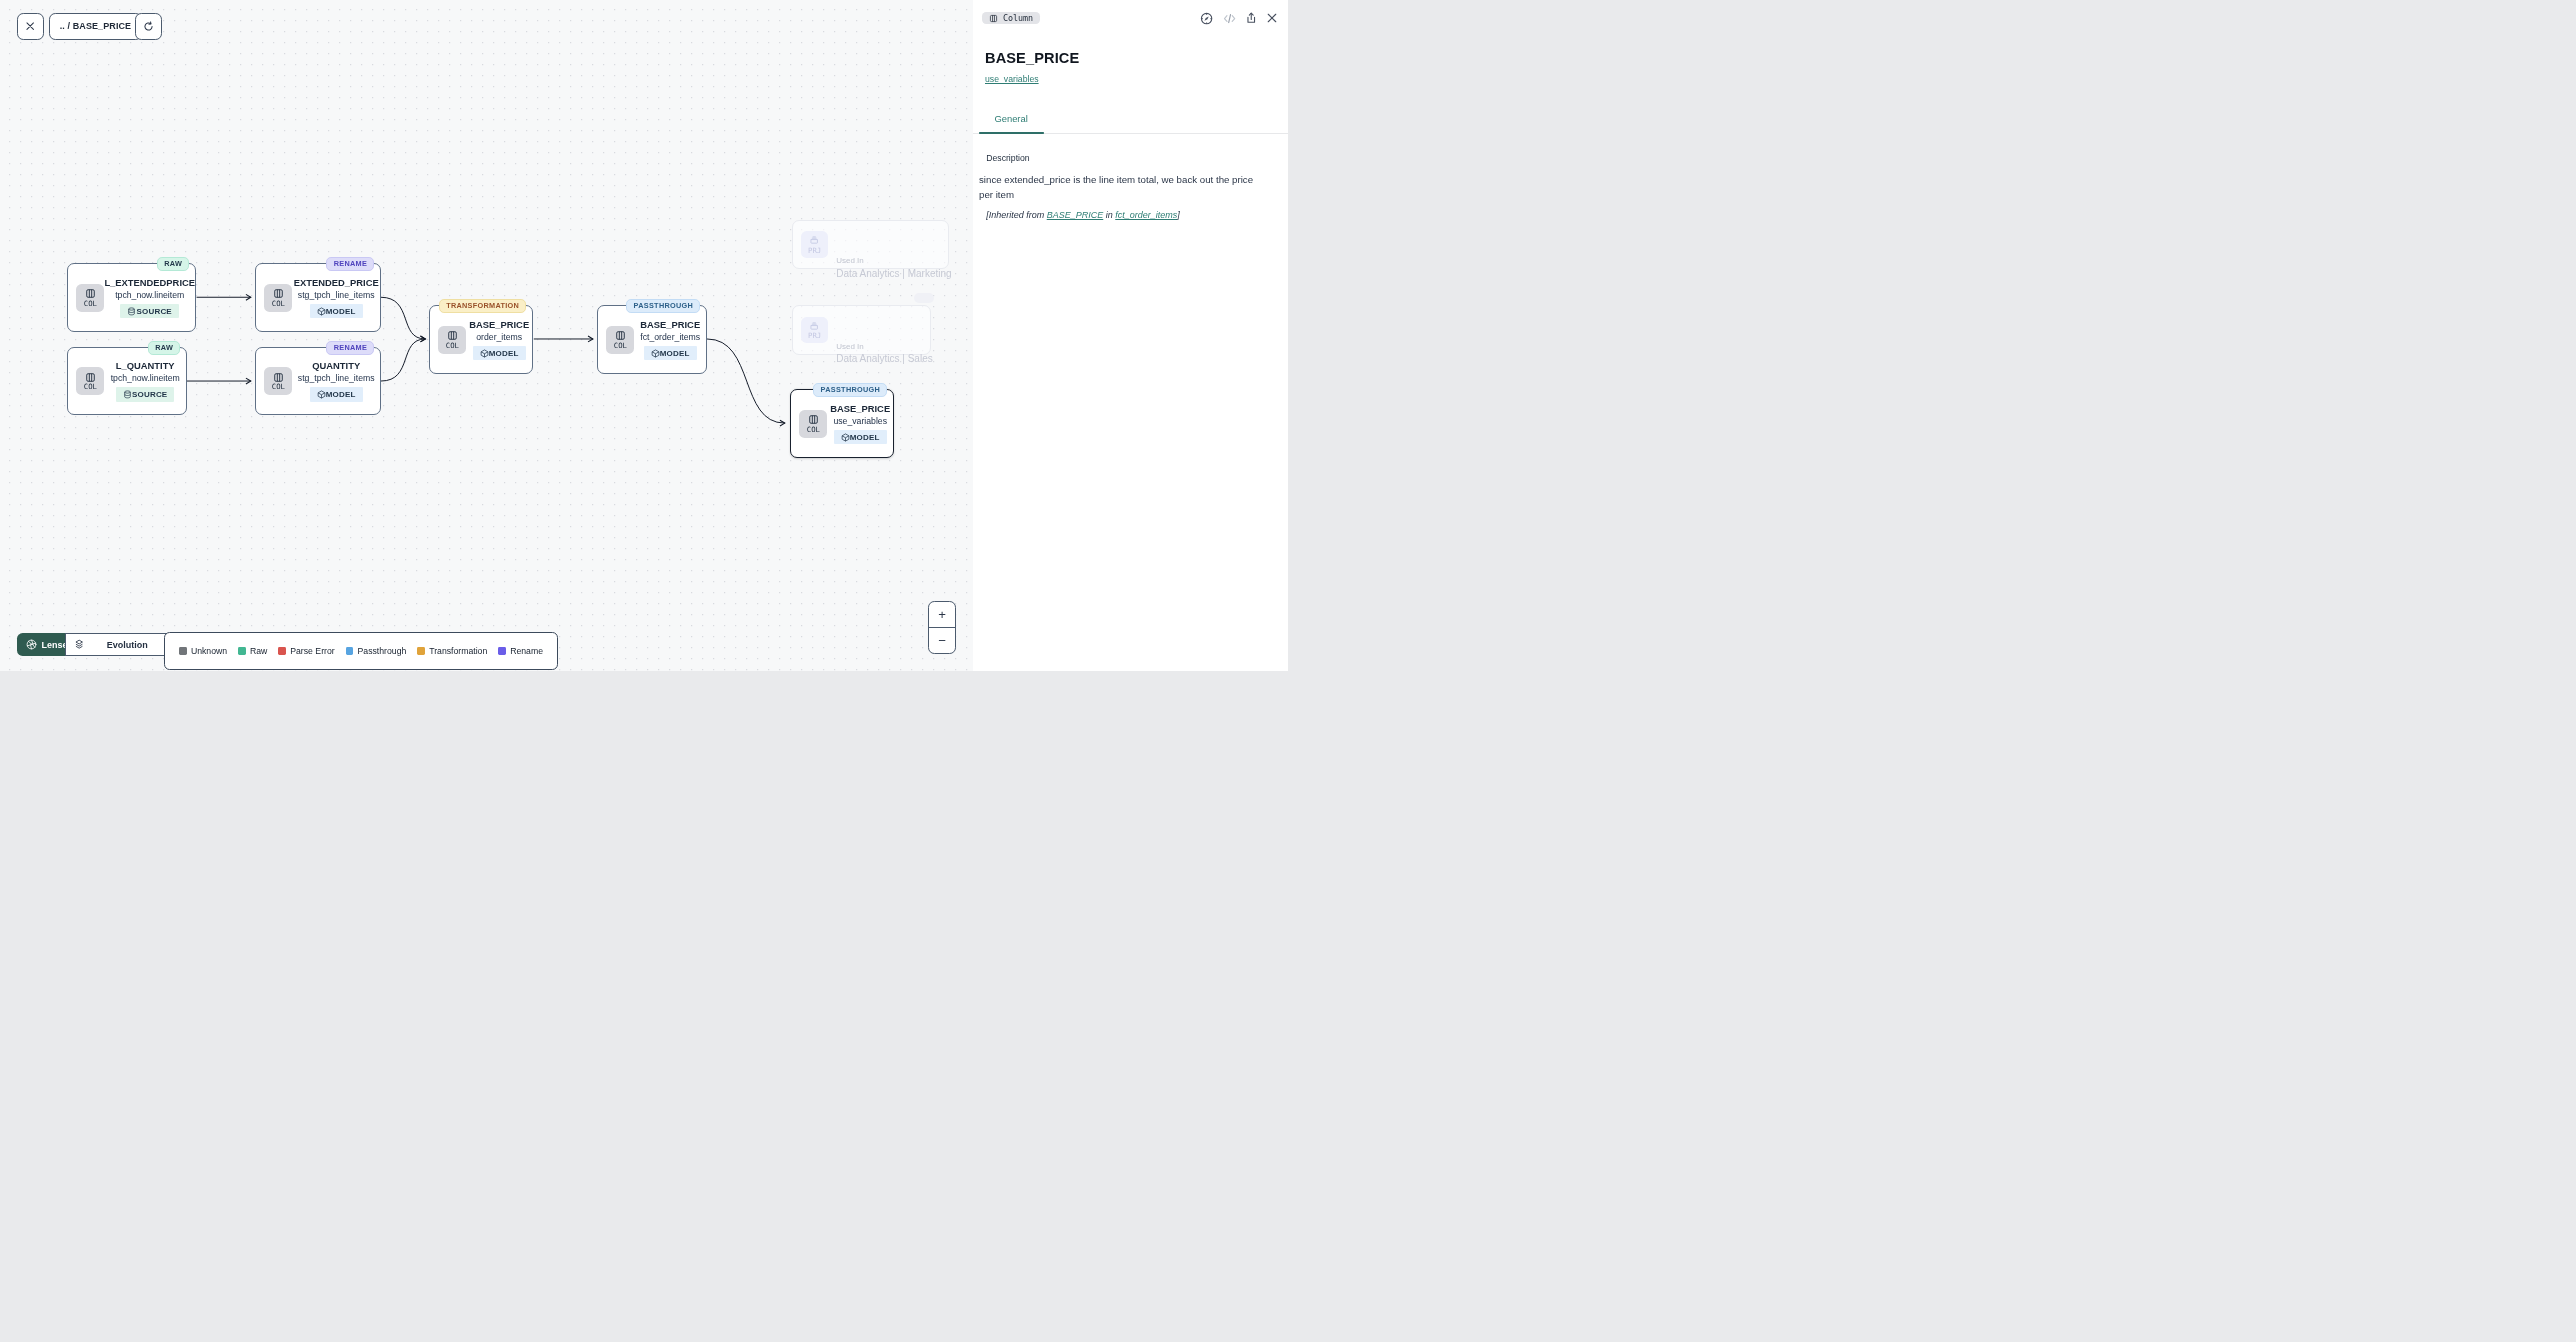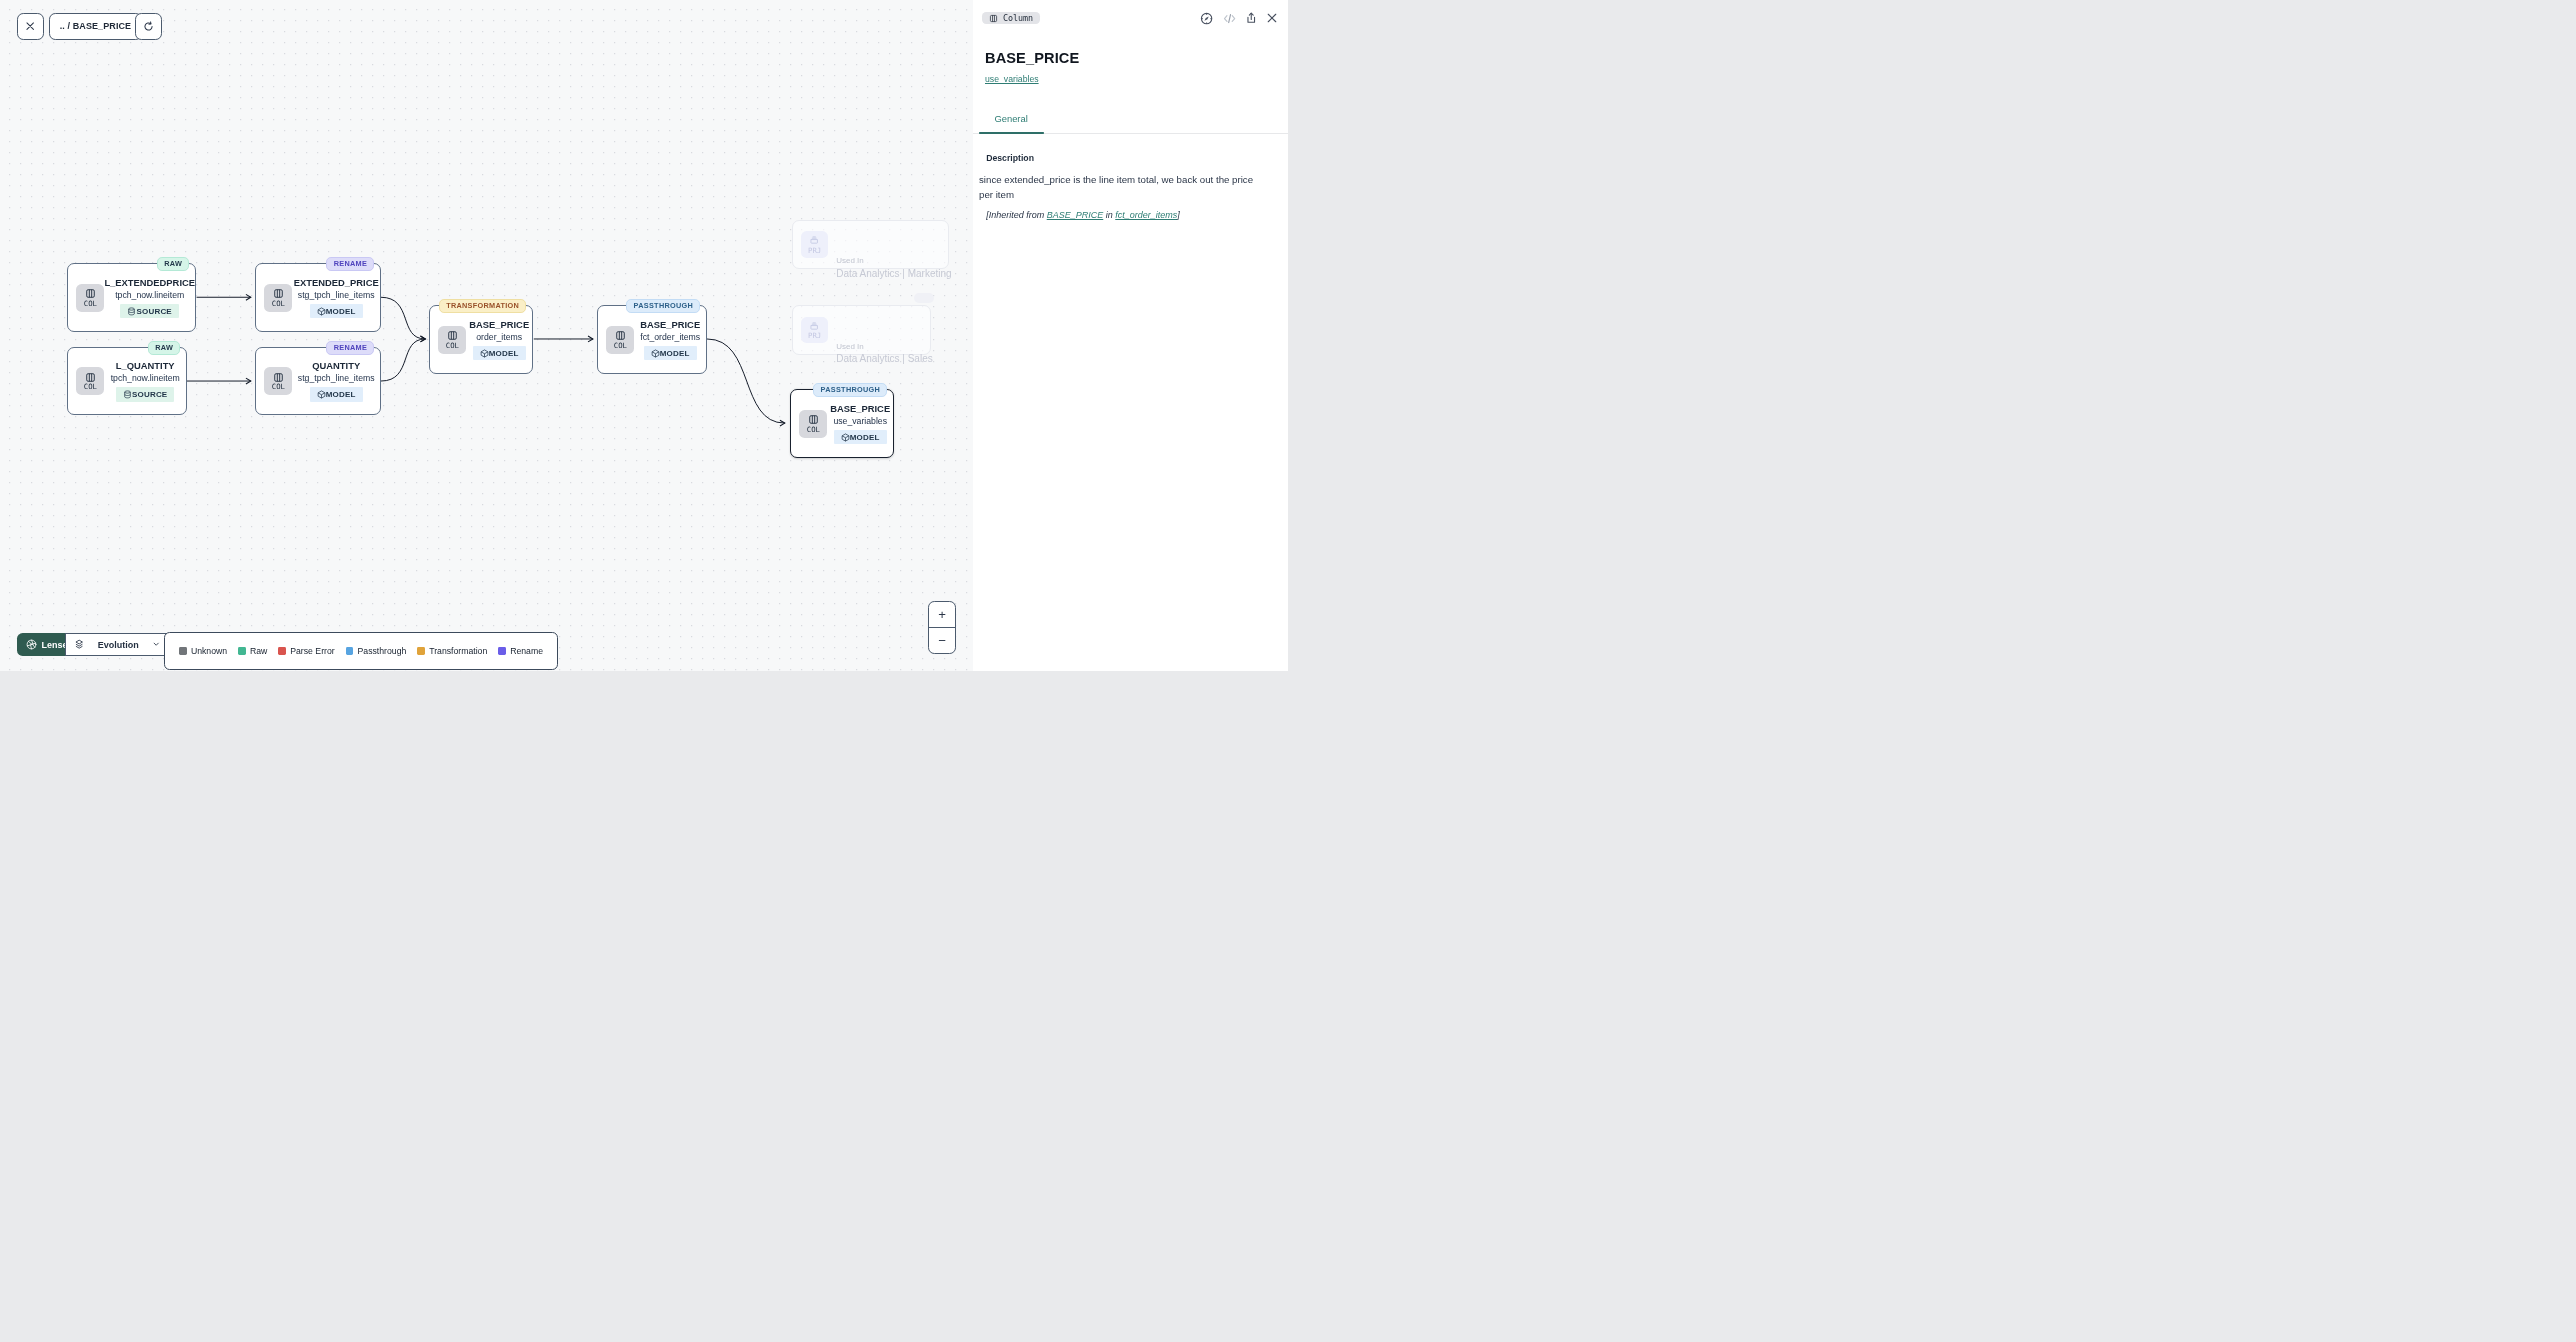--- a/index.html
+++ b/index.html
@@ -49,21 +49,21 @@
   .gkind{font-family:"DejaVu Sans Mono",monospace;font-size:7.3px;line-height:7px;}
   .glabel{font-size:8px;color:#c0c4cf;margin-top:46px;}
   .gname{font-size:10px;color:#c6c9d4;margin-top:2.1px;white-space:nowrap;}
   .faint-pill{position:absolute;left:914px;top:293px;width:19.5px;height:10.4px;border-radius:4.9px;
     background:#f0f1f6;}
 
   
   .lenses{position:absolute;left:16.7px;top:633px;height:23px;display:flex;align-items:center;gap:4.9px;
     padding:0 9px;background:#2f5b50;color:#fff;border-radius:5.6px;font-size:9px;font-weight:600;cursor:pointer;}
   .evolution{position:absolute;left:65px;top:633px;height:23px;box-sizing:border-box;display:flex;
-    align-items:center;gap:13px;padding:0 8.4px;background:#fff;border:1px solid #4b5a6d;border-radius:0;
+    align-items:center;gap:22px;padding:0 8.4px;background:#fff;border:1px solid #4b5a6d;border-radius:0;
     color:#243041;font-size:9px;font-weight:600;cursor:pointer;}
   .legend{position:absolute;left:164px;top:632px;height:38px;box-sizing:border-box;display:flex;
     align-items:center;gap:11px;padding:0 14px;background:#fff;border:1px solid #3c4a5c;border-radius:5.6px;}
   .litem{display:flex;align-items:center;gap:4.2px;font-size:8.7px;color:#16202e;}
   .sw{width:7.7px;height:7.7px;border-radius:1.4px;display:inline-block;}
   .sw0{background:#717579;} .sw1{background:#42b792;} .sw2{background:#d9544e;}
   .sw3{background:#57a4e1;} .sw4{background:#e0a33a;} .sw5{background:#6a5de8;}
 
   
   .zoomctl{position:absolute;left:928px;top:601px;width:28px;height:53px;box-sizing:border-box;
@@ -79,21 +79,21 @@
     padding:1px 7px;font-family:"DejaVu Sans Mono",monospace;font-size:8.4px;color:#1f2937;}
   .picons{margin-left:auto;display:flex;align-items:center;gap:9px;color:#48505f;}
   .picons .ic{cursor:pointer;display:flex;}
   .ic.disabled{color:#bfc5cd;cursor:default;}
   .ptitle{position:absolute;left:12px;top:50px;font-size:14.6px;font-weight:700;color:#10161f;letter-spacing:0.1px;}
   .plink{position:absolute;left:12px;top:74px;font-size:8.7px;color:#2e7d74;text-decoration:underline;cursor:pointer;}
   .tabs{position:absolute;left:0;right:0;top:111px;height:24px;}
   .tab{position:absolute;left:5.6px;width:65px;text-align:center;top:2.1px;font-size:9.4px;font-weight:400;color:#2e7d74;cursor:pointer;}
   .tabline{position:absolute;left:0;right:0;top:22px;height:0.7px;background:#e7e8ea;}
   .tabactive{position:absolute;left:5.6px;top:20.5px;width:65px;height:2.4px;background:#2e6f68;border-radius:0.7px;}
-  .sechead{position:absolute;left:13.2px;top:153px;font-size:8.7px;font-weight:700;color:#1e2a3a;}
+  .sechead{position:absolute;left:13.2px;top:153px;font-size:8.7px;font-weight:400;color:#1e2a3a;}
   .desc{position:absolute;left:6px;top:173px;width:281px;font-size:9.7px;
     color:#2b3648;line-height:14.6px;}
   .inherited{position:absolute;left:13.2px;top:210px;width:281px;font-size:9px;font-style:italic;color:#2b3648;}
   .inherited a{color:#2e7d74;font-style:italic;cursor:pointer;text-decoration:underline;}
 </style>
 </head>
 <body>
 
 <div class="app">
 

